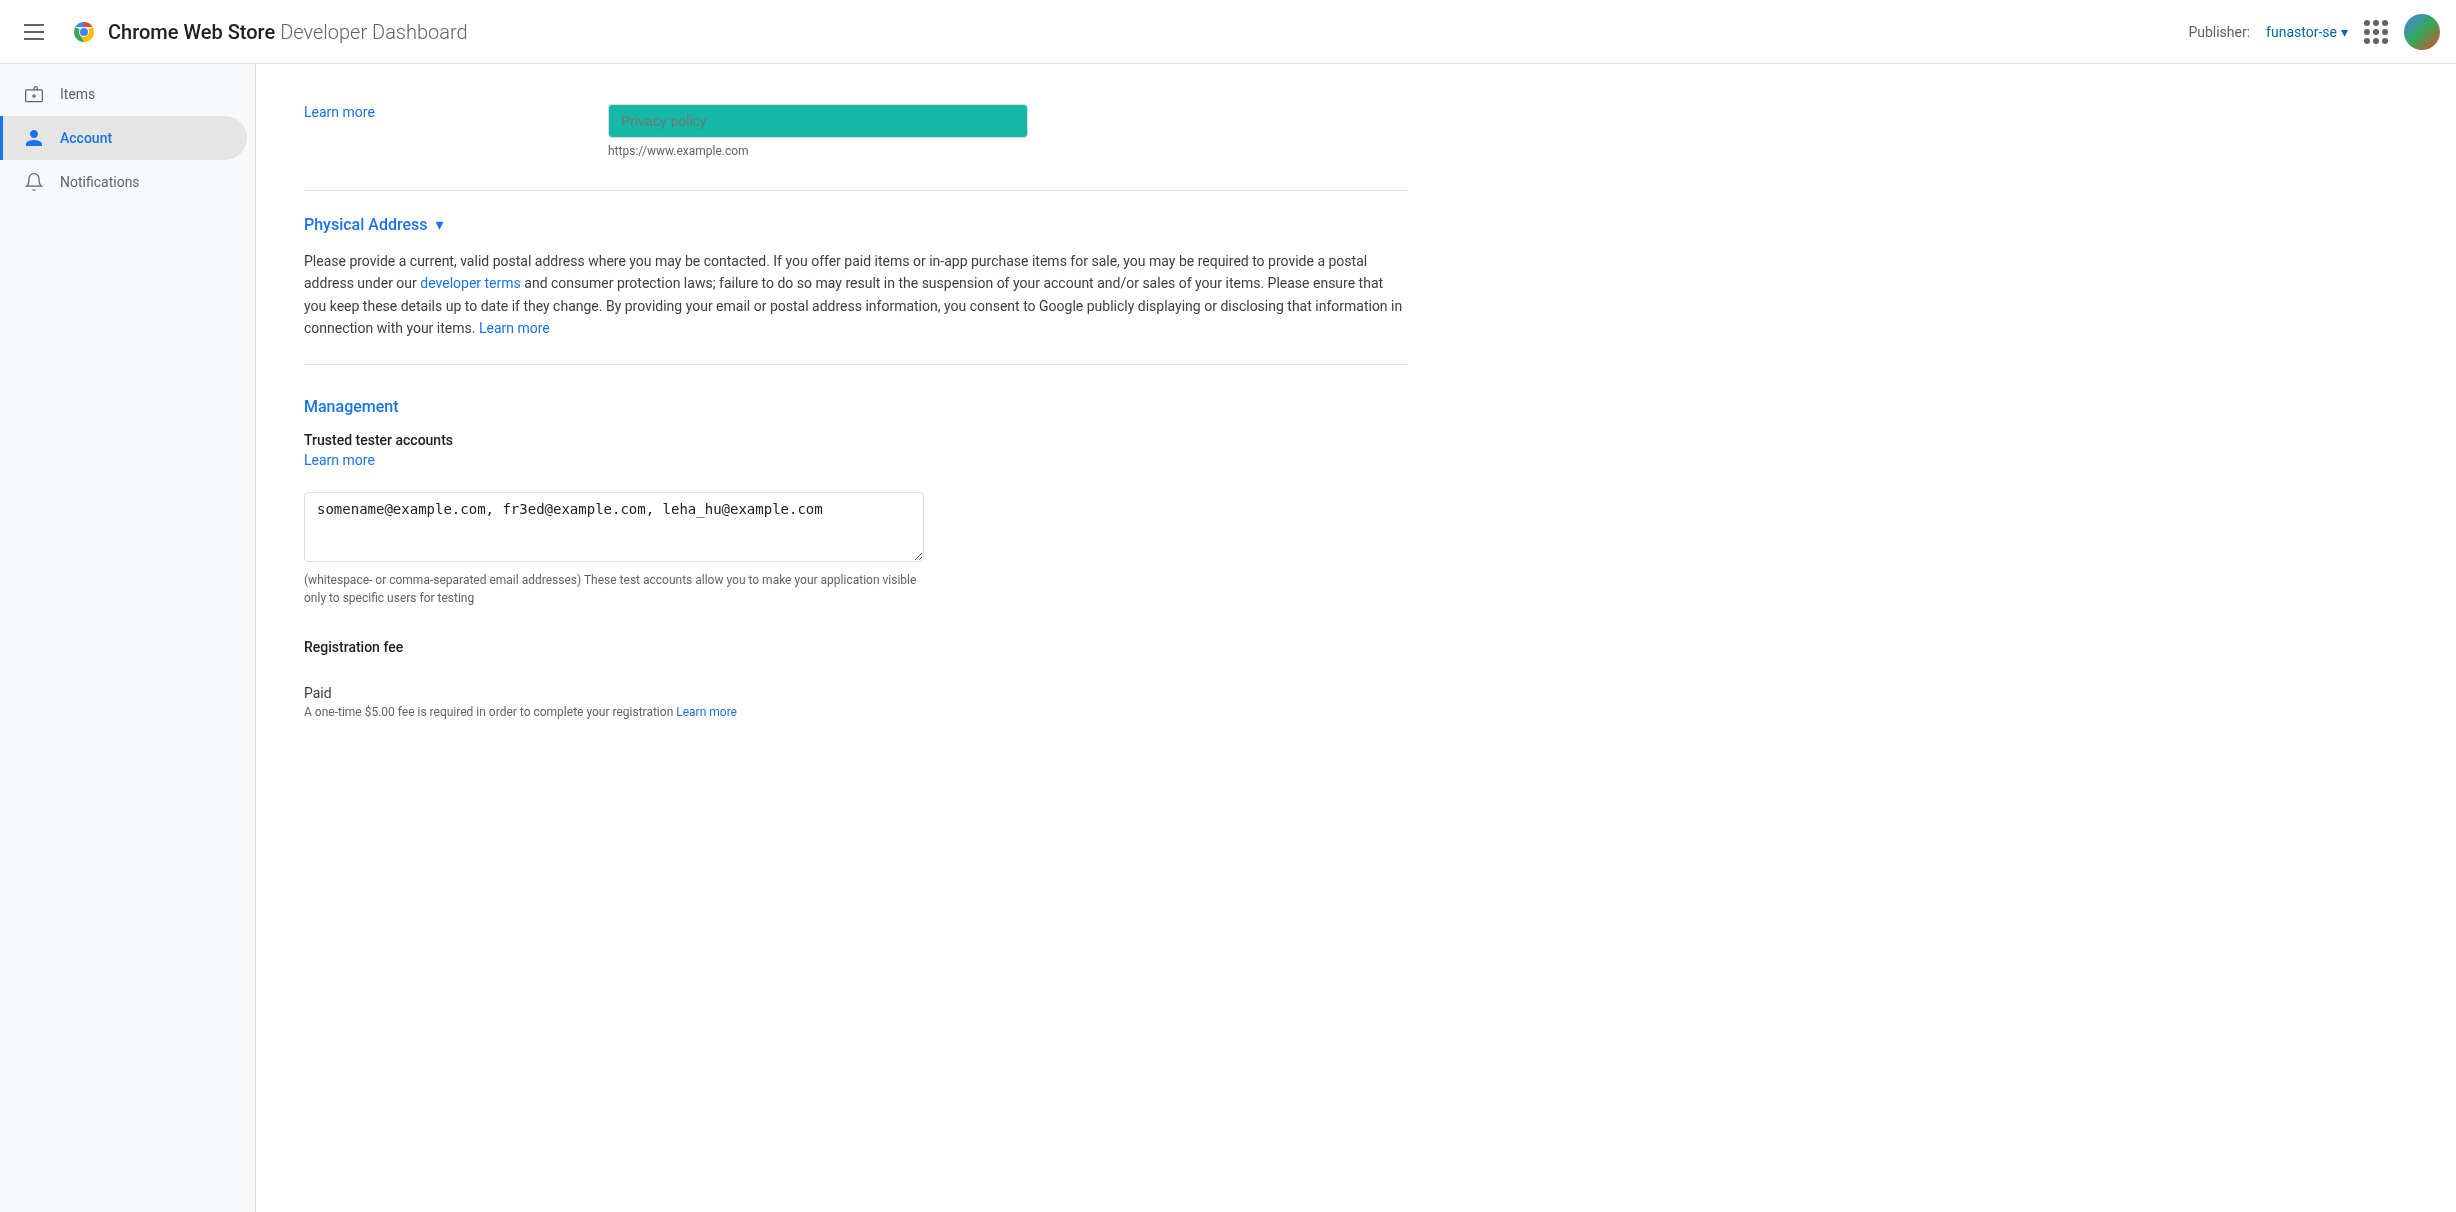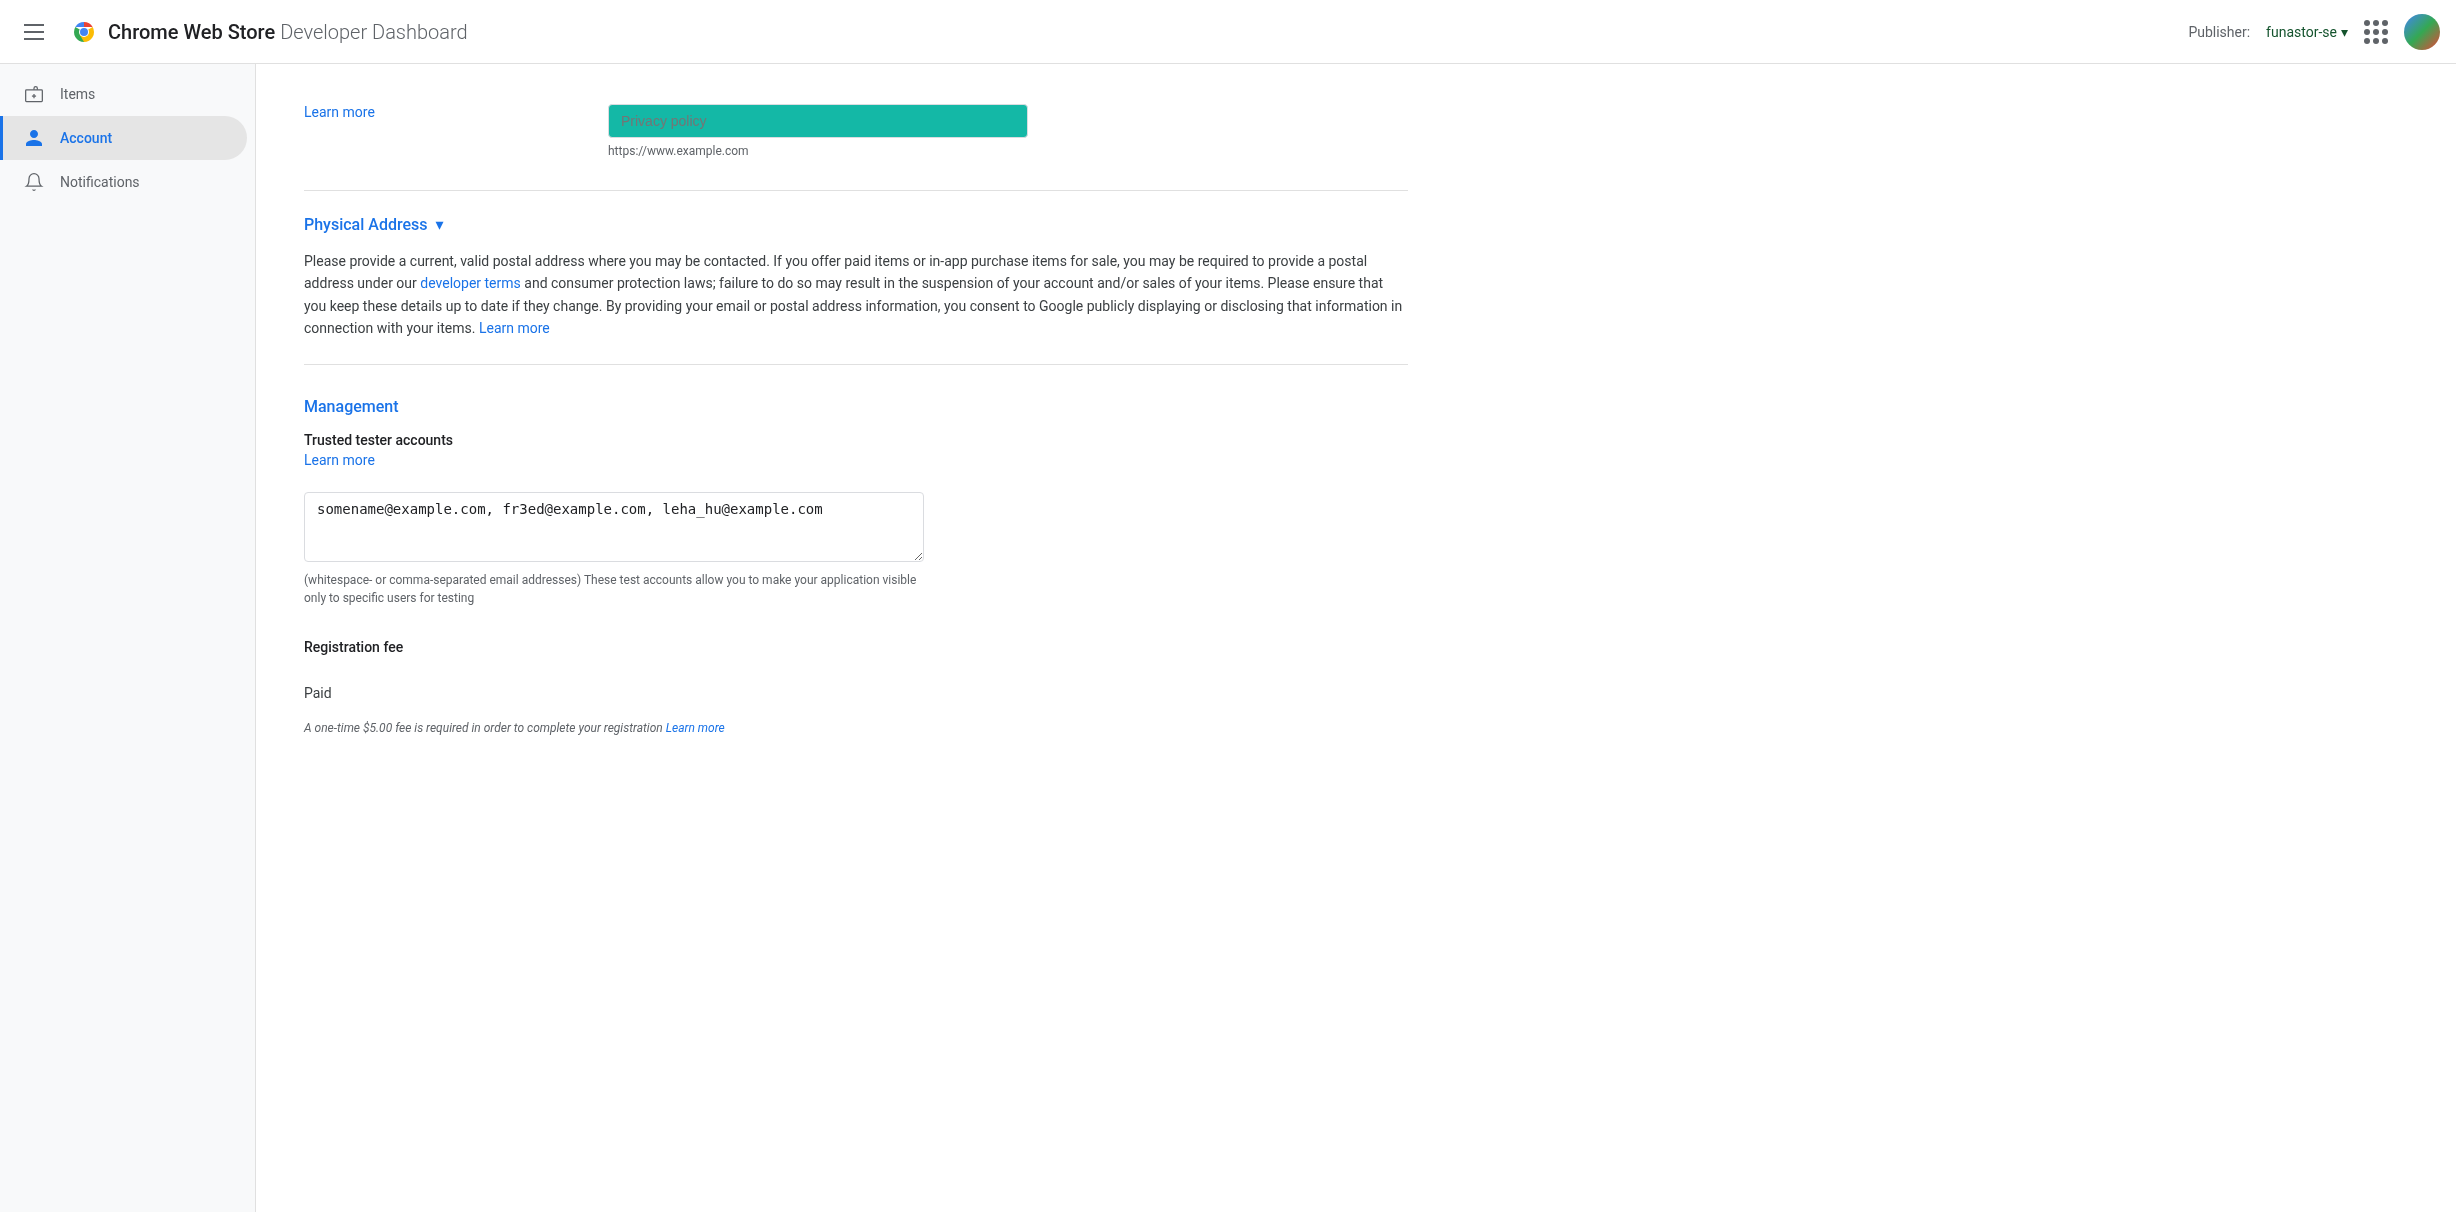--- a/index.html
+++ b/index.html
@@ -59,21 +59,21 @@
     .header-right {
       display: flex;
       align-items: center;
       gap: 16px;
     }
     .publisher-label {
       color: #5f6368;
       font-size: 14px;
     }
     .publisher-name {
-      color: #14532d;
+      color: #0369a1;
       font-size: 14px;
       display: flex;
       align-items: flex-end;
       gap: 4px;
       cursor: pointer;
     }
     .grid-icon {
       width: 24px;
       height: 24px;
       display: grid;
@@ -272,22 +272,21 @@
       line-height: 1.5;
     }
     .field-value-text {
       font-size: 14px;
       color: #3c4043;
       padding-top: 2px;
     }
     .field-note {
       color: #5f6368;
       font-size: 12px;
-      margin-top: 20px;
-      font-style: italic;
+      margin-top: 4px;
     }
 
     
     .divider {
       border: none;
       border-top: 1px solid #e0e0e0;
       margin: 8px 0 24px 0;
     }
   </style>
 </head>

